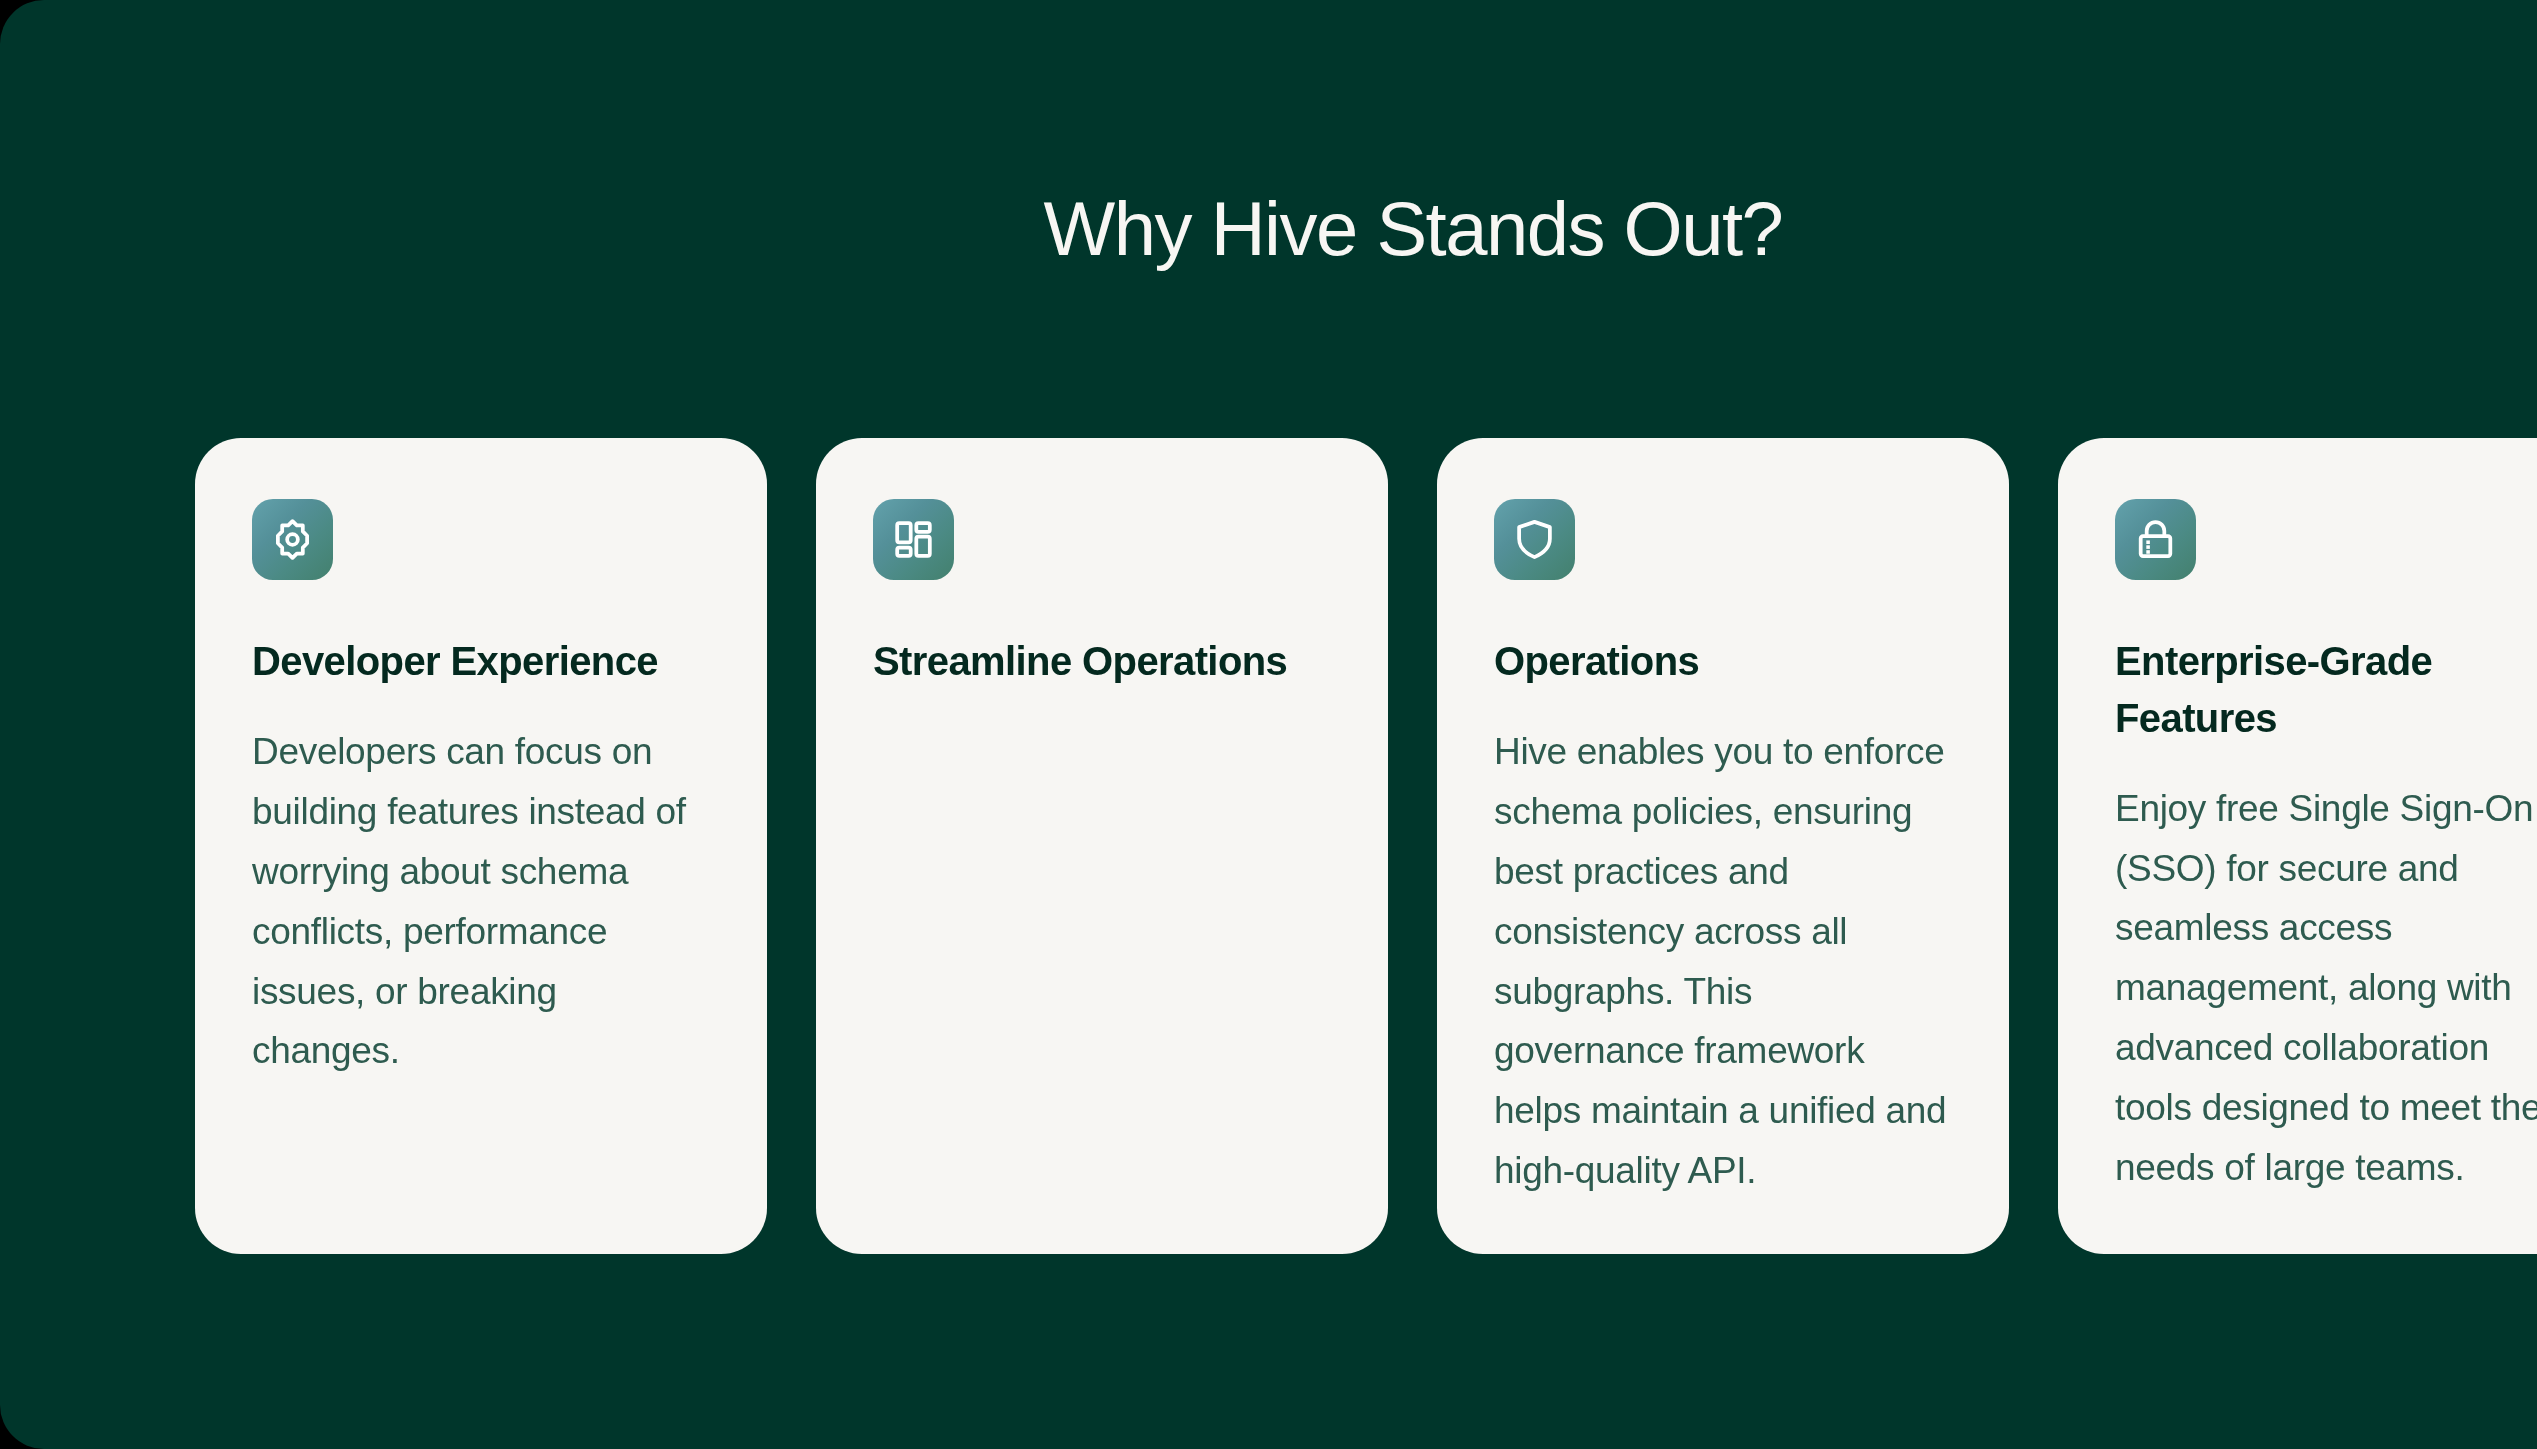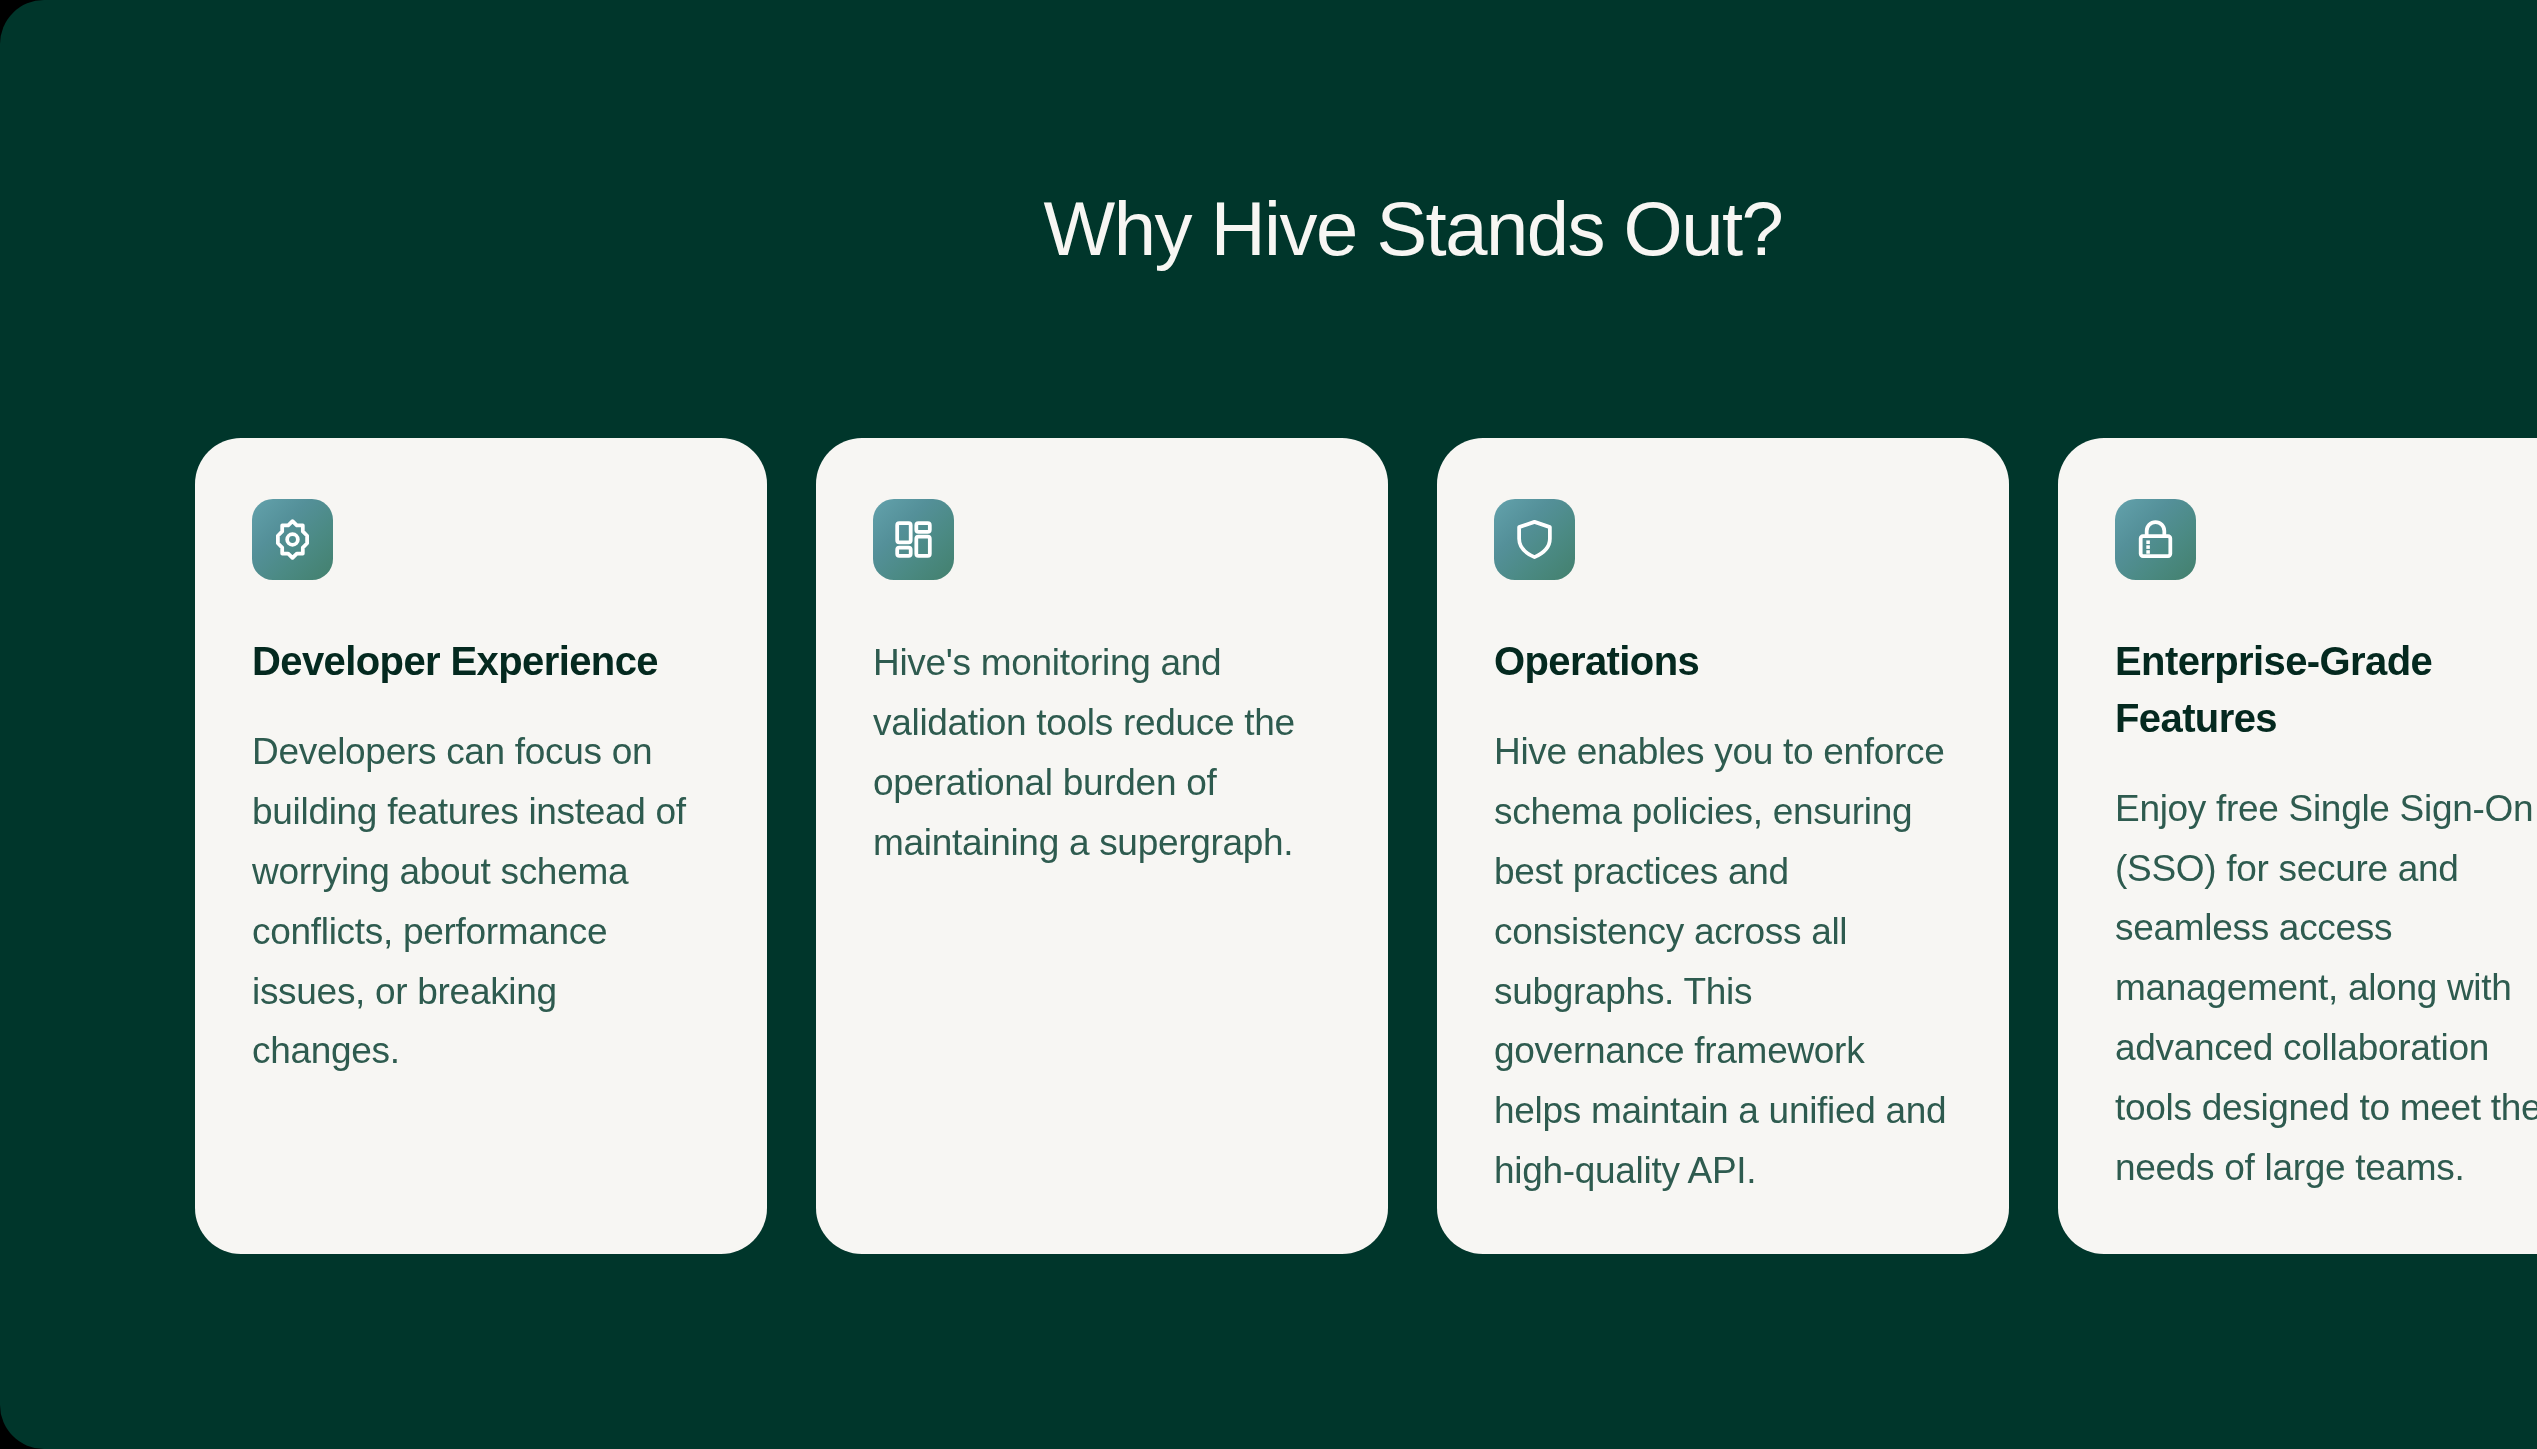--- a/index.html
+++ b/index.html
@@ -118,21 +118,21 @@
       <div class="icon-badge">
         <span>
           <svg viewBox="0 0 24 24" fill="none" xmlns="http://www.w3.org/2000/svg">
             <rect x="3.3" y="3.3" width="7.2" height="10.2" rx="1.1" stroke="#ffffff" stroke-width="2"></rect>
             <rect x="13.5" y="3.3" width="7.2" height="4.6" rx="1.1" stroke="#ffffff" stroke-width="2"></rect>
             <rect x="3.3" y="16.3" width="7.2" height="4.4" rx="1.1" stroke="#ffffff" stroke-width="2"></rect>
             <rect x="13.5" y="10.5" width="7.2" height="10.2" rx="1.1" stroke="#ffffff" stroke-width="2"></rect>
           </svg>
         </span>
       </div>
-      <div class="card-body">Hive's monitoring and validation tools reduce the operational burden of maintaining a supergraph.</div>
+      <div class="card-title">Streamline Operations</div>
     </div>
 
     <div class="card">
       <div class="icon-badge">
         <span>
           <svg viewBox="0 0 24 24" fill="none" xmlns="http://www.w3.org/2000/svg">
             <path d="M12 2.6 20.2 5.4v6.2c0 4.3-3.2 7.6-8.2 9.8-5-2.2-8.2-5.5-8.2-9.8V5.4L12 2.6Z" stroke="#ffffff" stroke-width="2" stroke-linejoin="round" stroke-linecap="round"></path>
           </svg>
         </span>
       </div>

